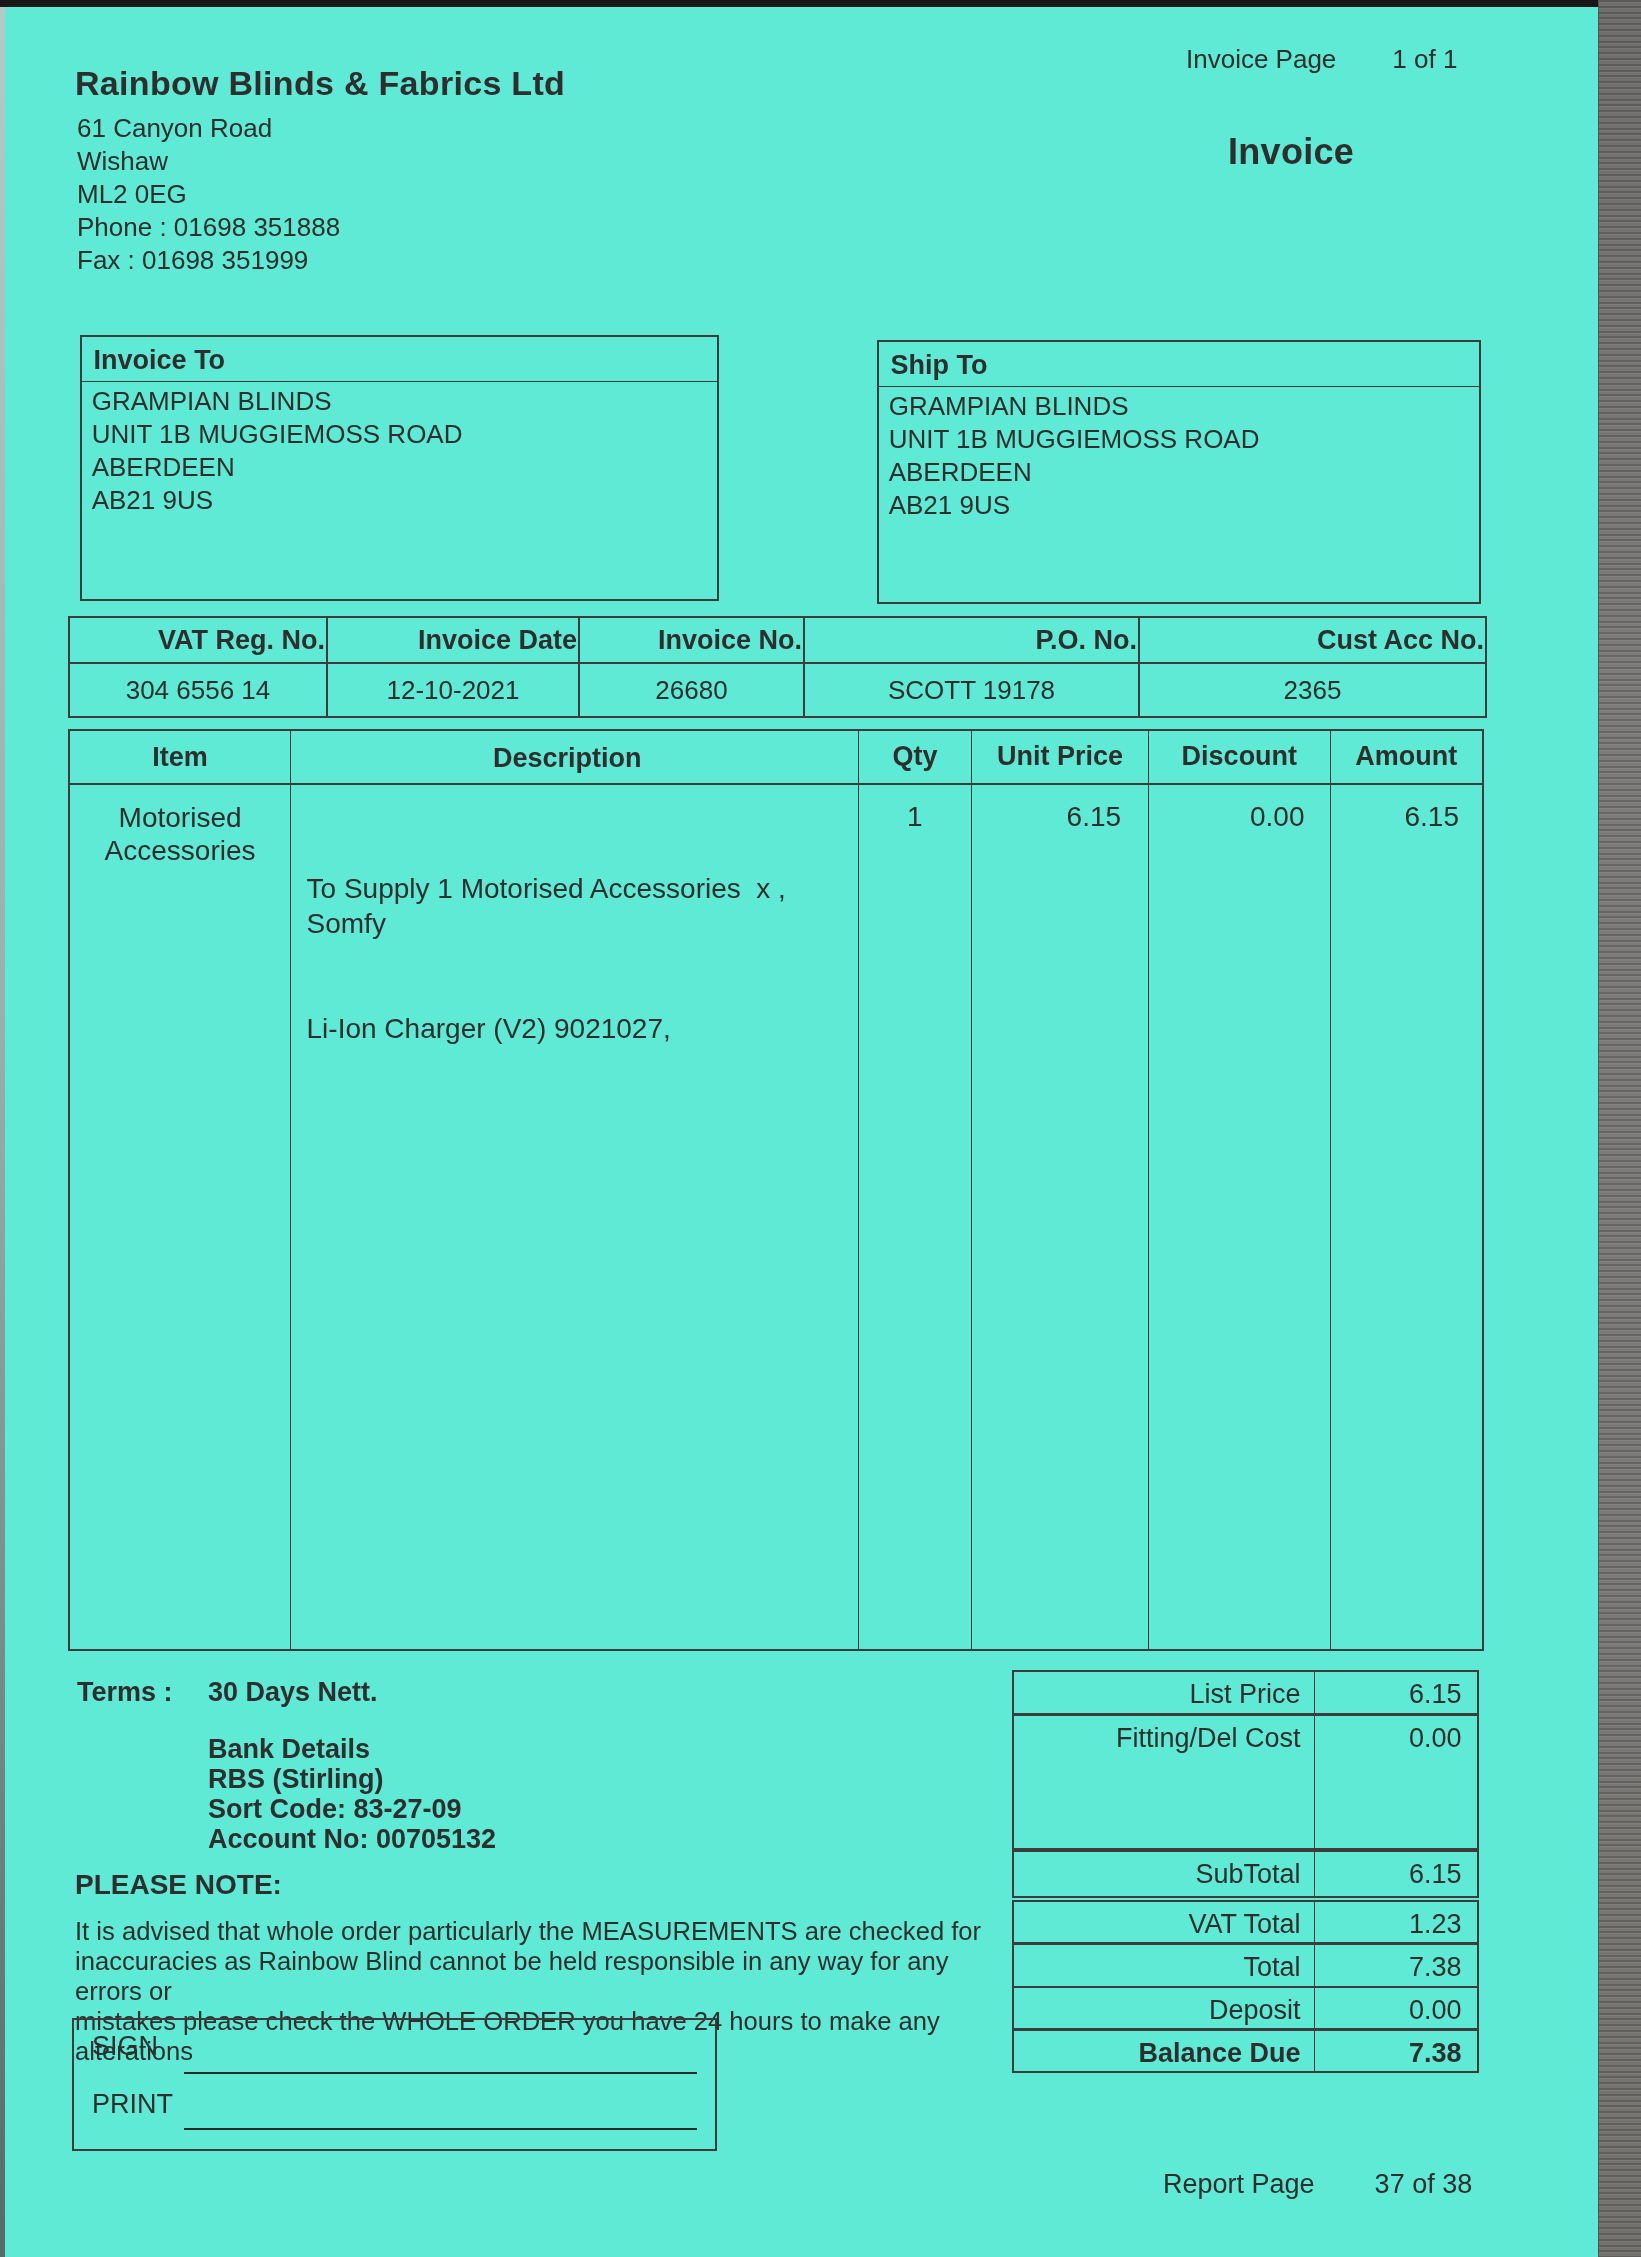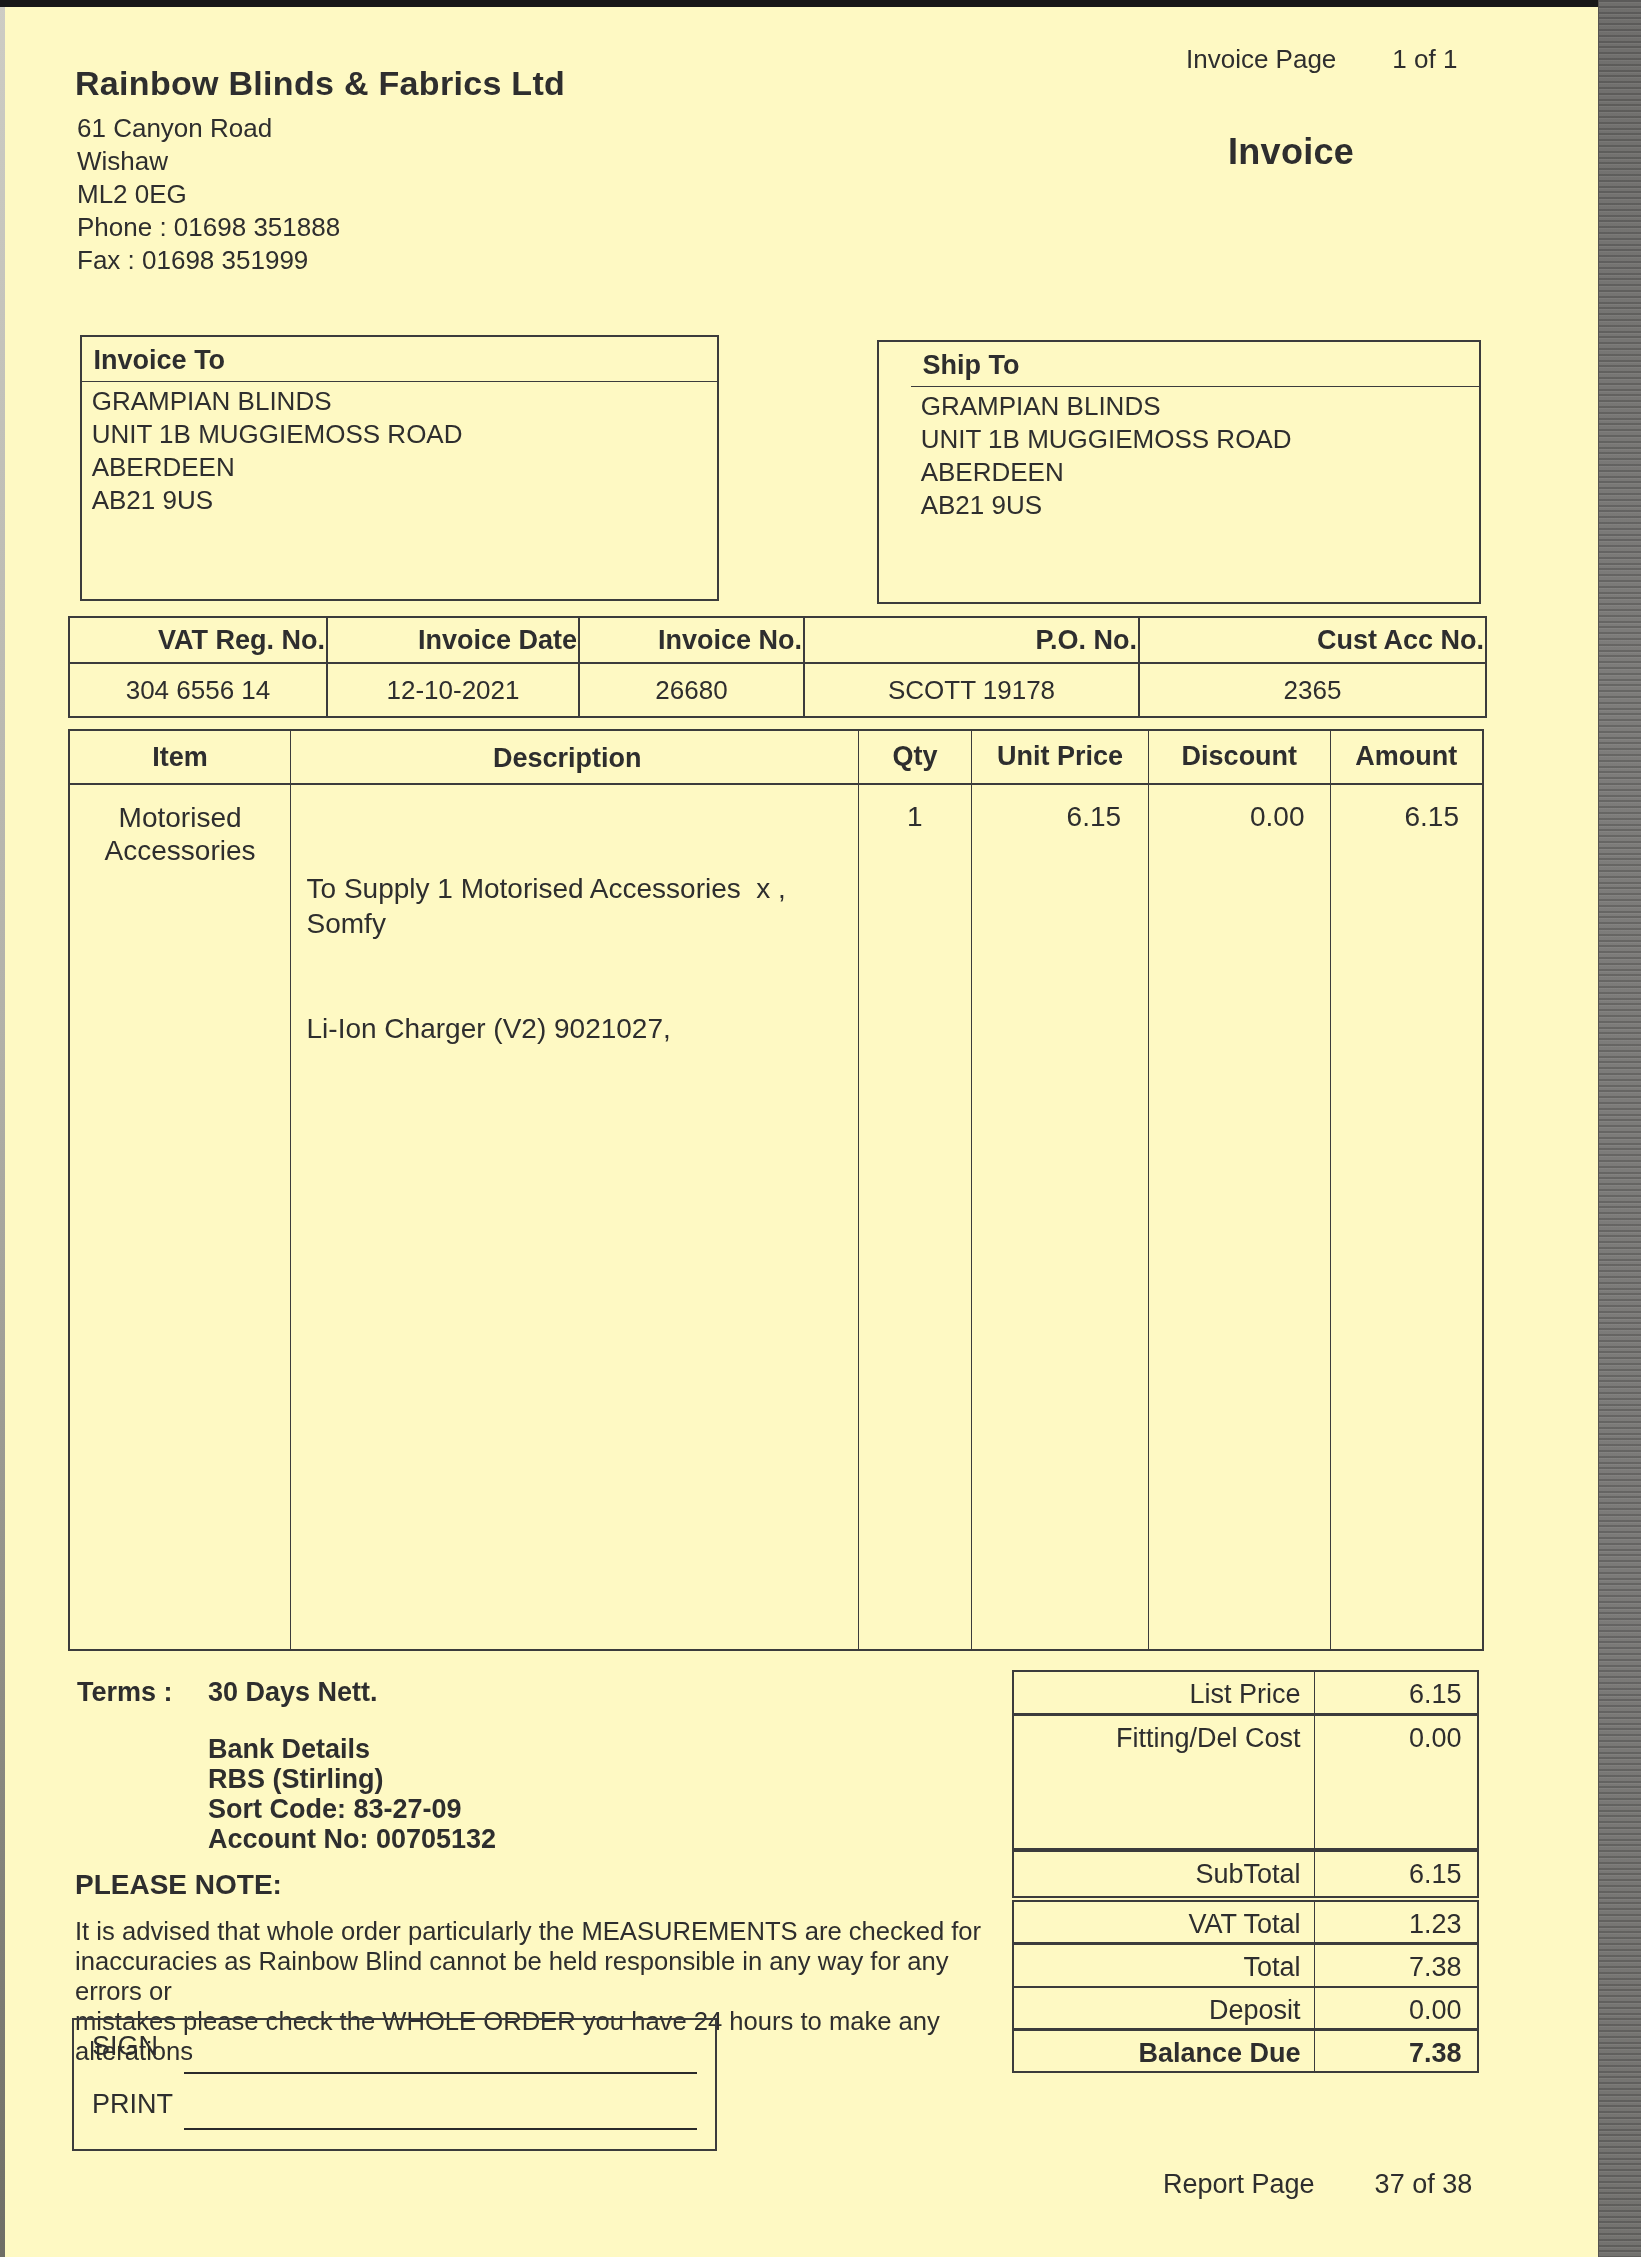--- a/index.html
+++ b/index.html
@@ -1,17 +1,17 @@
 <!DOCTYPE html>
 <html><head>
 <meta charset="utf-8">
 <style>
   html,body{margin:0;padding:0;background:#e9e9e9;}
   .page{
-    position:relative;width:1641px;height:2257px;background:#fef9c3;
+    position:relative;width:1641px;height:2257px;background:#5eead4;
     font-family:"Liberation Sans", sans-serif;color:#2e2e2e;overflow:hidden;
   }
   
   .scan-top-strip{position:absolute;top:0;left:0;width:1641px;height:6.8px;background:#181818;}
   .scan-right-band{
     position:absolute;top:0;right:0;width:42px;height:2257px;
     background:
       repeating-linear-gradient(180deg, rgba(0,0,0,.18) 0 1.9px, rgba(255,255,255,.05) 1.9px 2.9px, rgba(0,0,0,0) 2.9px 5.8px),
       linear-gradient(180deg,#6f6e6c,#7d7c7a 30%,#7b7a78 70%,#73726f);
     border-left:1.9px solid #55534f;
@@ -25,21 +25,21 @@
   
   .company{left:75px;top:64px;font-size:34px;font-weight:bold;letter-spacing:0.3px;}
   .addr{left:77px;top:112px;font-size:26px;line-height:33px;}
   .invoice-page{left:1186px;top:44px;font-size:26px;display:flex;gap:56px;}
   .doc-title{left:1228px;top:131px;font-size:36px;font-weight:bold;letter-spacing:0.3px;}
   
   .addr-box{border:2.9px solid #3c3c3c;box-sizing:border-box;}
   .addr-box .box-title{font-weight:bold;font-size:27px;padding:7.7px 11.6px 5.8px 11.6px;border-bottom:1.9px solid #3c3c3c;}
   .addr-box .box-body{padding:2.9px 9.7px;font-size:26px;line-height:33px;}
   .invoice-to{left:80px;top:335px;width:639px;height:266px;}
-  .ship-to{left:877px;top:340px;width:604px;height:264px;padding-left:32px;}
+  .ship-to{left:877px;top:340px;width:604px;height:264px;}
   
   .info-table{left:68px;top:616px;border-collapse:collapse;table-layout:fixed;}
   .info-table td{border:2.9px solid #3c3c3c;text-align:center;box-sizing:border-box;}
   .info-table .ih{font-weight:bold;font-size:27px;height:46px;text-align:right;}
   .info-table .iv{font-size:26px;height:54px;}
   
   .items{left:68px;top:729px;width:1416px;height:922px;border:2.9px solid #3c3c3c;
          box-sizing:border-box;display:flex;flex-direction:column;}
   .items-header{display:flex;border-bottom:2.9px solid #3c3c3c;font-weight:bold;font-size:27px;}
   .items-header .hcell{padding:9.7px 0 7.7px 0;text-align:center;border-right:1.9px solid #3c3c3c;box-sizing:border-box;}

